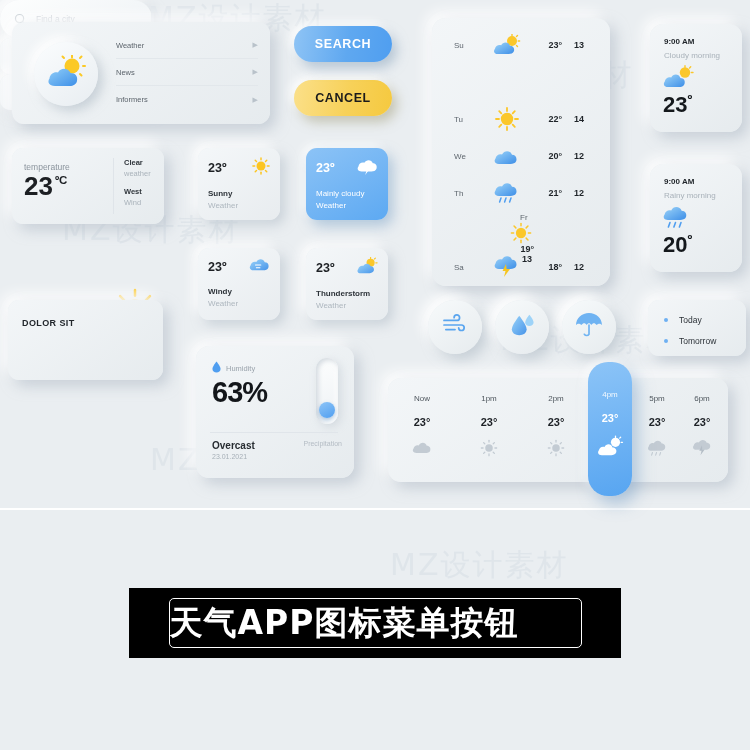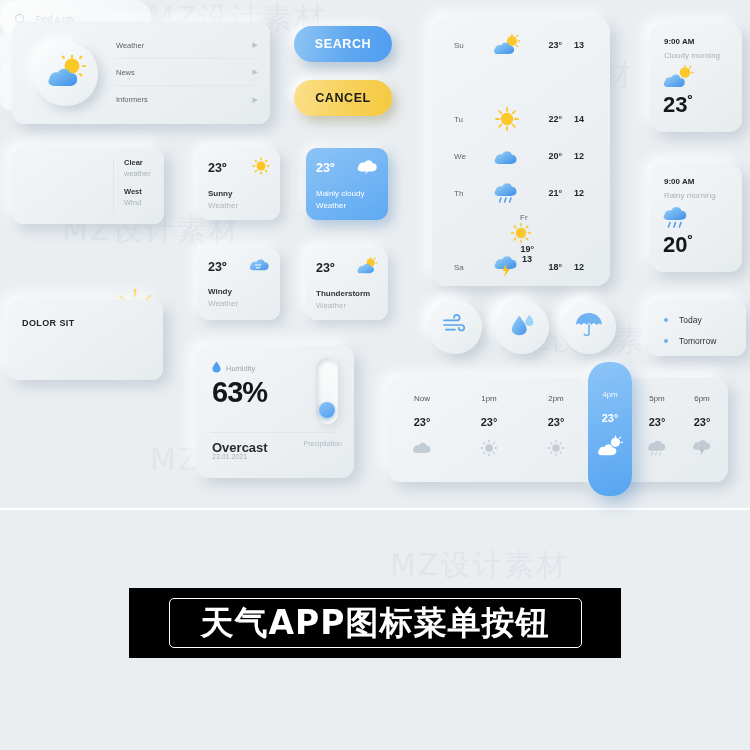--- a/index.html
+++ b/index.html
@@ -141,21 +141,21 @@
   }
   #lorem-label { font-size: 8px; font-weight: bold; color: #22272c; letter-spacing: .3px; }
   #lorem-arrow { color: #b9c2ca; font-size: 9px; }
 
   
   #humidity-card { left: 196px; top: 346px; width: 158px; height: 132px; border-radius: 13px; }
   #hum-head { position: absolute; left: 16px; top: 13px; display: flex; align-items: center; }
   #hum-head-label { font-size: 7.5px; color: #9aa3ac; margin-left: 5px; }
   #hum-value { position: absolute; left: 16px; top: 30px; font-size: 29px; font-weight: bold; color: #13161a; letter-spacing: -1px; }
   #hum-divider { position: absolute; left: 14px; top: 86px; width: 128px; height: 1px; background: #e0e5ea; }
-  #hum-overcast { position: absolute; left: 16px; top: 94px; font-size: 13px; font-weight: bold; color: #272c31; }
+  #hum-overcast { position: absolute; left: 16px; top: 94px; font-size: 10px; font-weight: bold; color: #272c31; }
   #hum-date { position: absolute; left: 16px; top: 107px; font-size: 7px; color: #a7b0b8; }
   #hum-precip { position: absolute; right: 12px; top: 94px; font-size: 7px; color: #b4bcc4; }
   #hum-slider {
     position: absolute; right: 16px; top: 12px; width: 22px; height: 66px; border-radius: 12px;
     background: linear-gradient(160deg,#fdfefe,#edf1f4);
     box-shadow: inset 2px 2px 5px rgba(176,188,199,.55), inset -2px -2px 5px rgba(255,255,255,1), 3px 3px 8px rgba(180,190,200,.4);
   }
   #hum-knob {
     position: absolute; left: 3px; bottom: 6px; width: 16px; height: 16px; border-radius: 50%;
     background: linear-gradient(150deg,#8ec5f7,#4f9ef0);
@@ -209,21 +209,21 @@
   #hour-active .hr-temp { color: #ffffff; }
 
   
   #divider-line { position: absolute; left: 0; top: 508px; width: 750px; height: 2px; background: #ffffff; }
   #banner {
     position: absolute; left: 129px; top: 588px; width: 492px; height: 70px;
     background: #000000; display: flex; align-items: center; justify-content: center;
   }
   #banner-inner {
     width: 413px; height: 50px; border: 1.5px solid #ffffff; border-radius: 5px;
-    display: flex; align-items: center; justify-content: center;
+    display: flex; align-items: center; justify-content: flex-start;
   }
   #banner-text {
     color: #ffffff; font-size: 33px; font-weight: bold; letter-spacing: 1px;
     font-family: "DejaVu Sans", sans-serif; white-space: nowrap;
   }
 </style>
 </head>
 <body>
 
 <div class="stage">
@@ -270,20 +270,27 @@
         <span>Informers</span>
         <span class="arw">▶</span>
       </div>
     </div>
   </div>
 
   <div class="pill" id="btn-cancel">CANCEL</div>
   <div class="pill" id="btn-search">SEARCH</div>
 
   <div class="neu" id="temp-card">
+    <div id="temp-left">
+      <div id="temp-label">temperature</div>
+      <div id="temp-value-row">
+        <span id="temp-value">23</span>
+        <span id="temp-unit">ºC</span>
+      </div>
+    </div>
     <div id="temp-div"></div>
     <div id="temp-right">
       <div class="tr-strong">Clear</div>
       <div class="tr-weak">weather</div>
       <div class="tr-gap"></div>
       <div class="tr-strong">West</div>
       <div class="tr-weak">Wind</div>
     </div>
   </div>
 

